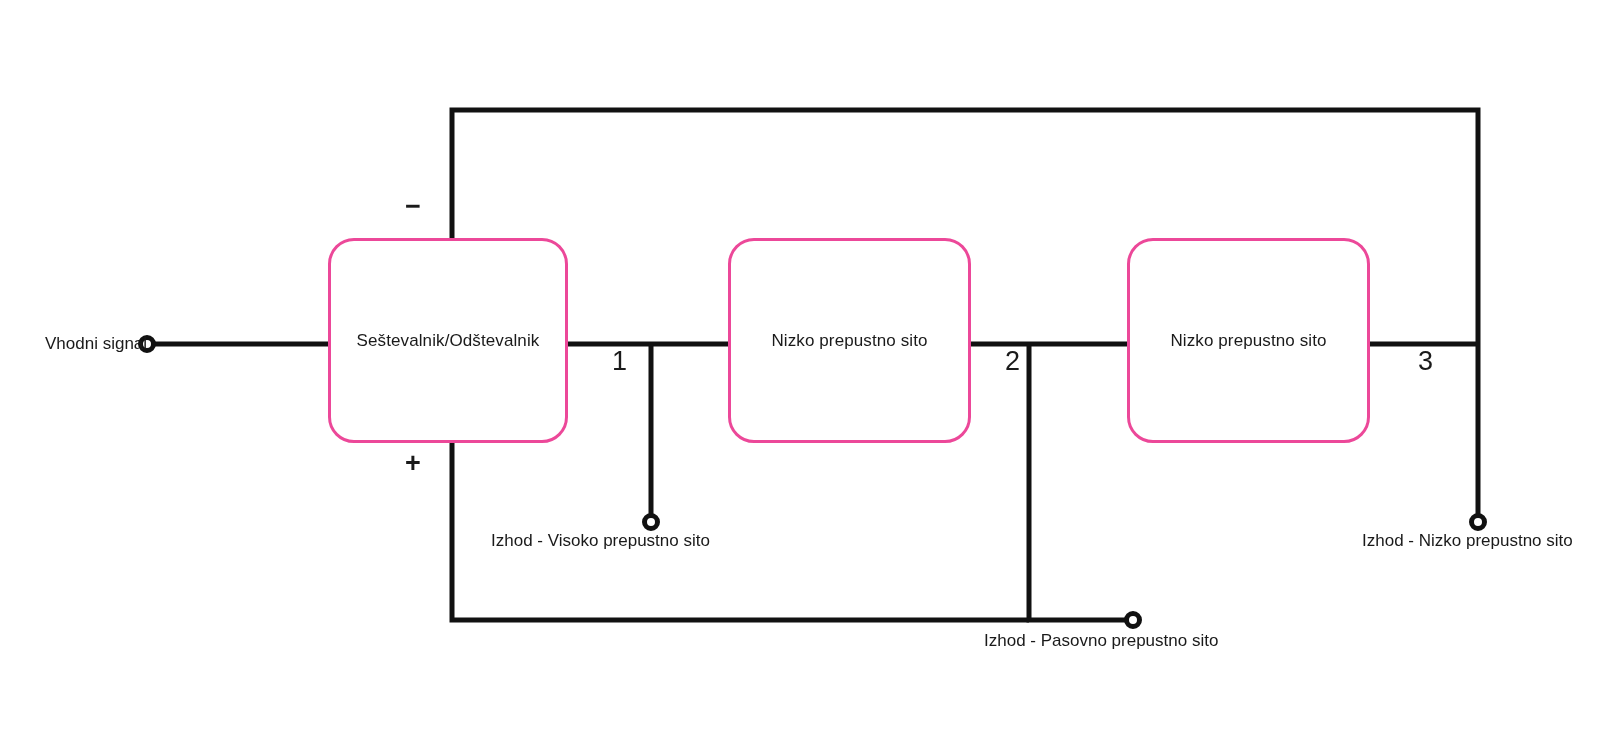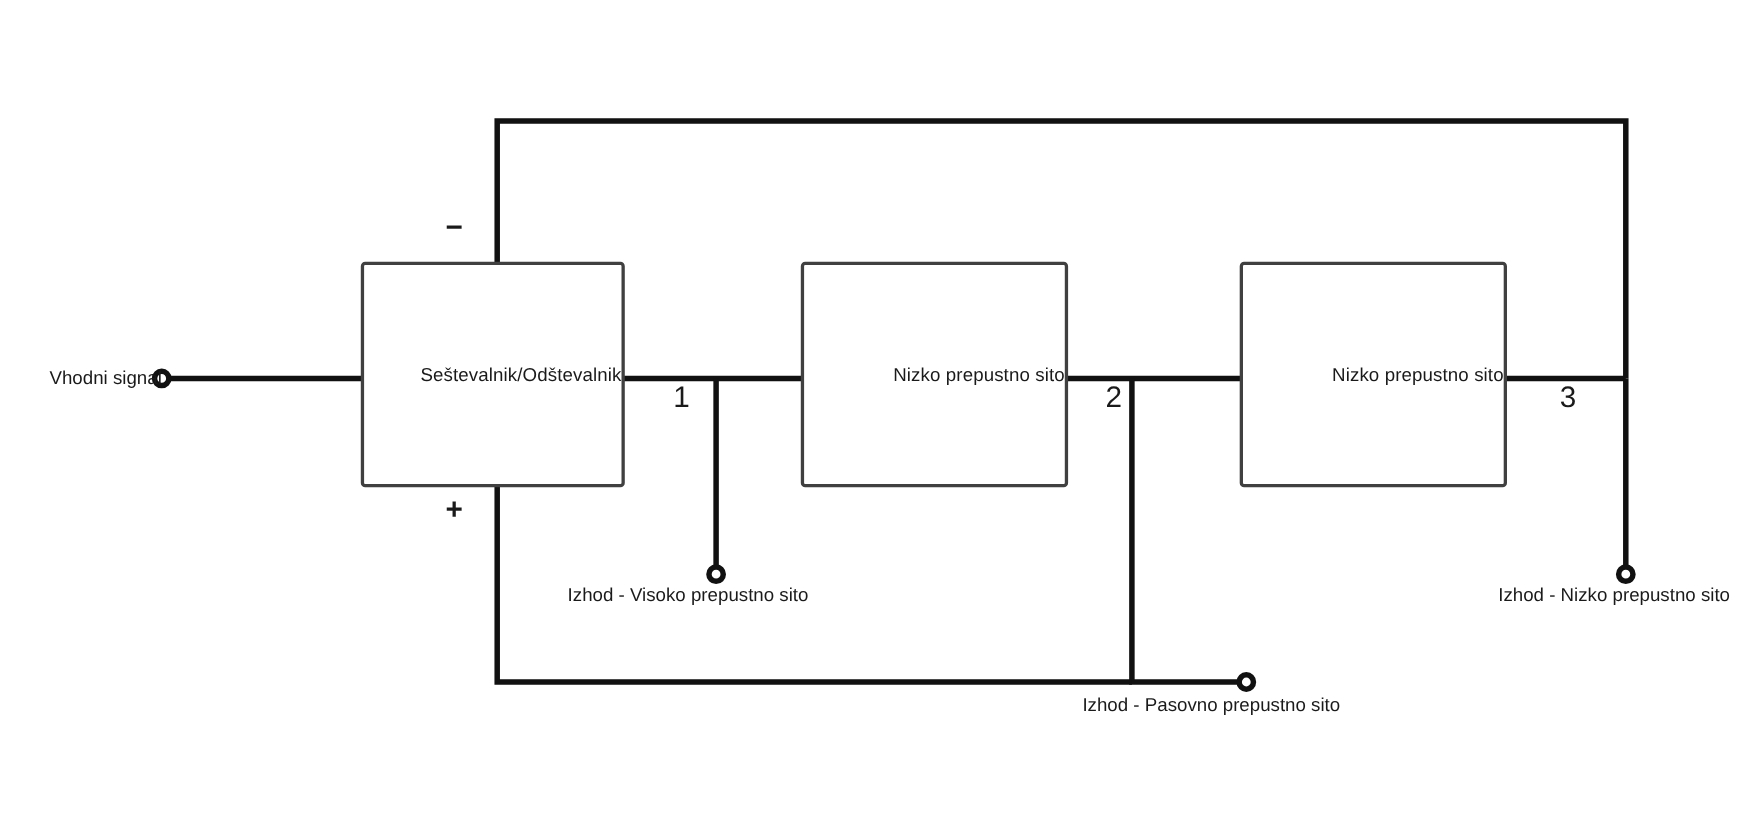--- a/index.html
+++ b/index.html
@@ -20,26 +20,26 @@
   #wires {
     position: absolute;
     left: 0;
     top: 0;
     width: 1603px;
     height: 754px;
   }
   .block {
     position: absolute;
     box-sizing: border-box;
-    border: 3px solid #404040;
-    border-radius: 4px;
+    border: 3px solid #ec4899;
+    border-radius: 26px;
     background: #ffffff;
     display: flex;
     align-items: center;
-    justify-content: flex-end;
+    justify-content: center;
   }
   .block-label {
     font-size: 17px;
     color: #1a1a1a;
     letter-spacing: 0.1px;
     white-space: nowrap;
   }
   .tlabel {
     position: absolute;
     font-size: 17px;
@@ -100,21 +100,21 @@
   <div class="block" style="left:728px; top:238px; width:243px; height:205px;">
     <span class="block-label">Nizko prepustno sito</span>
   </div>
 
   <div class="block" style="left:1127px; top:238px; width:243px; height:205px;">
     <span class="block-label">Nizko prepustno sito</span>
   </div>
 
   <div class="tlabel" style="left:16px; top:334px;margin-left:29px;">Vhodni signal</div>
 
-  <div class="tlabel" style="left:516px; top:531px;">Izhod - Visoko prepustno sito</div>
+  <div class="tlabel" style="left:491px; top:531px;">Izhod - Visoko prepustno sito</div>
 
   <div class="tlabel" style="left:984px; top:631px;">Izhod - Pasovno prepustno sito</div>
 
   <div class="tlabel" style="left:1342px; top:531px;margin-left:20px;">Izhod - Nizko prepustno sito</div>
 
   <div class="node-num" style="left:612px; top:348px;">1</div>
   <div class="node-num" style="left:1005px; top:348px;">2</div>
   <div class="node-num" style="left:1418px; top:348px;">3</div>
 
   <div class="sign" style="left:405px; top:193px;">−</div>

